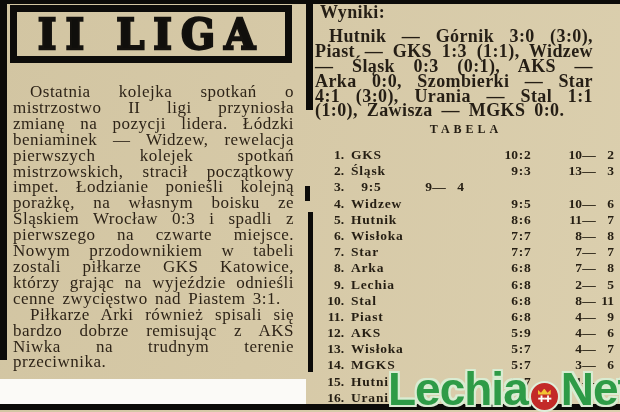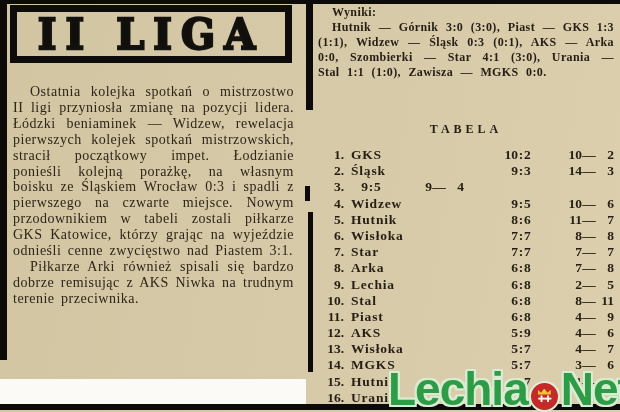--- a/index.html
+++ b/index.html
@@ -32,33 +32,33 @@
     font-weight:bold;font-size:40px;line-height:1;
     color:#100f0c;letter-spacing:9px;
     -webkit-text-stroke:2.2px #14120e;
     transform:scaleY(1.08);
     white-space:nowrap;
   }
 
   
   .article{
     position:absolute;left:13px;top:84px;width:281px;
-    color:#2e2418;font-size:14px;line-height:15.9px;
+    color:#2e2418;font-size:17px;line-height:15.9px;
     text-align:justify;letter-spacing:0.5px;word-spacing:2.5px;
   }
   .article p{margin:0;text-indent:17px;}
 
   
   .results{
-    position:absolute;left:318px;top:5px;width:296px;
-    color:#251e15;font-weight:bold;font-size:12px;line-height:14.9px;
+    position:absolute;left:306px;top:5px;width:296px;
+    color:#251e15;font-weight:bold;font-size:18px;line-height:14.9px;
     letter-spacing:0.4px;word-spacing:4px;text-align:justify;
   }
   .results-heading{display:block;text-indent:14px;font-weight:bold;}
-  .results-body{margin:0;text-indent:14px;}
+  .results-body{margin:9px;text-indent:14px;}
 
   .tabela-title{
     position:absolute;left:318px;top:122px;width:296px;
     text-align:center;font-weight:bold;font-size:12px;
     letter-spacing:4px;color:#241d13;
   }
 
   .league-table{
     position:absolute;left:318px;top:147px;width:296px;
     color:#251e13;font-weight:bold;font-size:13.5px;
@@ -153,21 +153,21 @@
 
     <div class="trow">
       <span class="rank">2.</span>
       <span class="team">Śląsk</span>
       <span class="pts">
         <span class="pw">9</span>
           <span class="psep">:</span>
           <span class="pl">3</span>
       </span>
       <span class="goals">
-        <span class="gf">14</span>
+        <span class="gf">13</span>
           <span class="gsep">—</span>
           <span class="ga">3</span>
       </span>
     </div>
 
     <div class="trow">
       <span class="rank">3.</span>
       <span class="pts">
         <span class="pw">9</span>
           <span class="psep">:</span>

